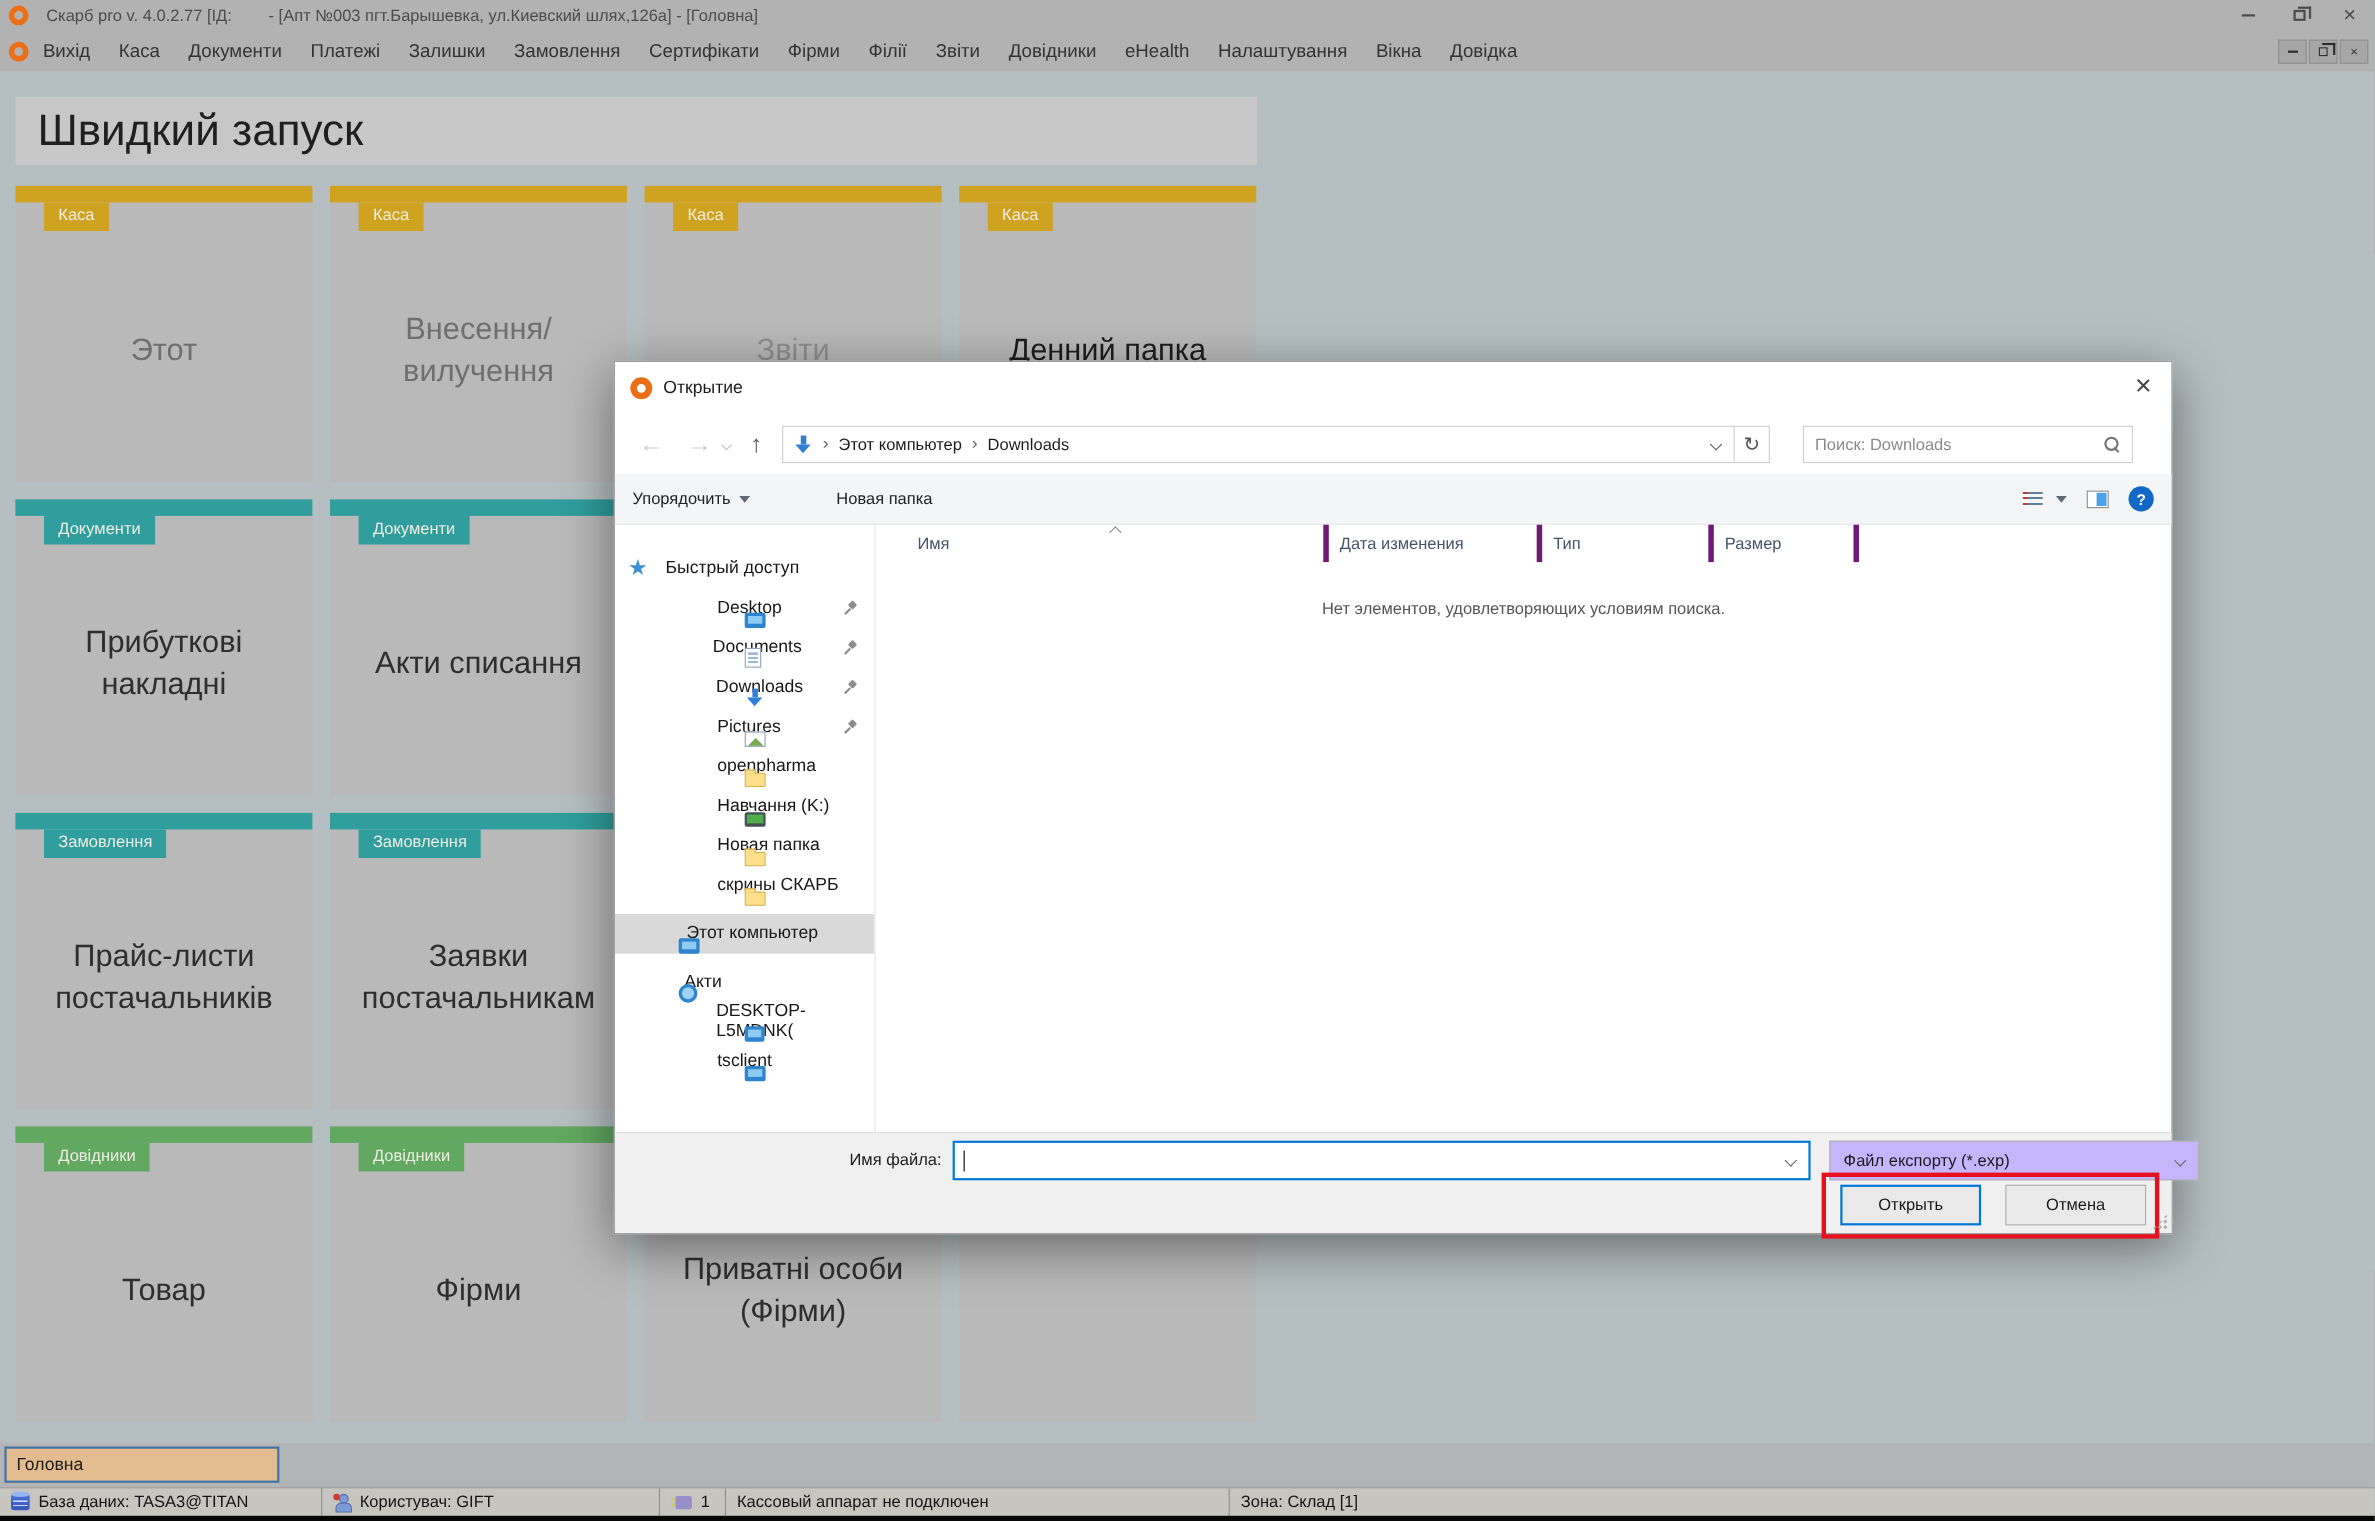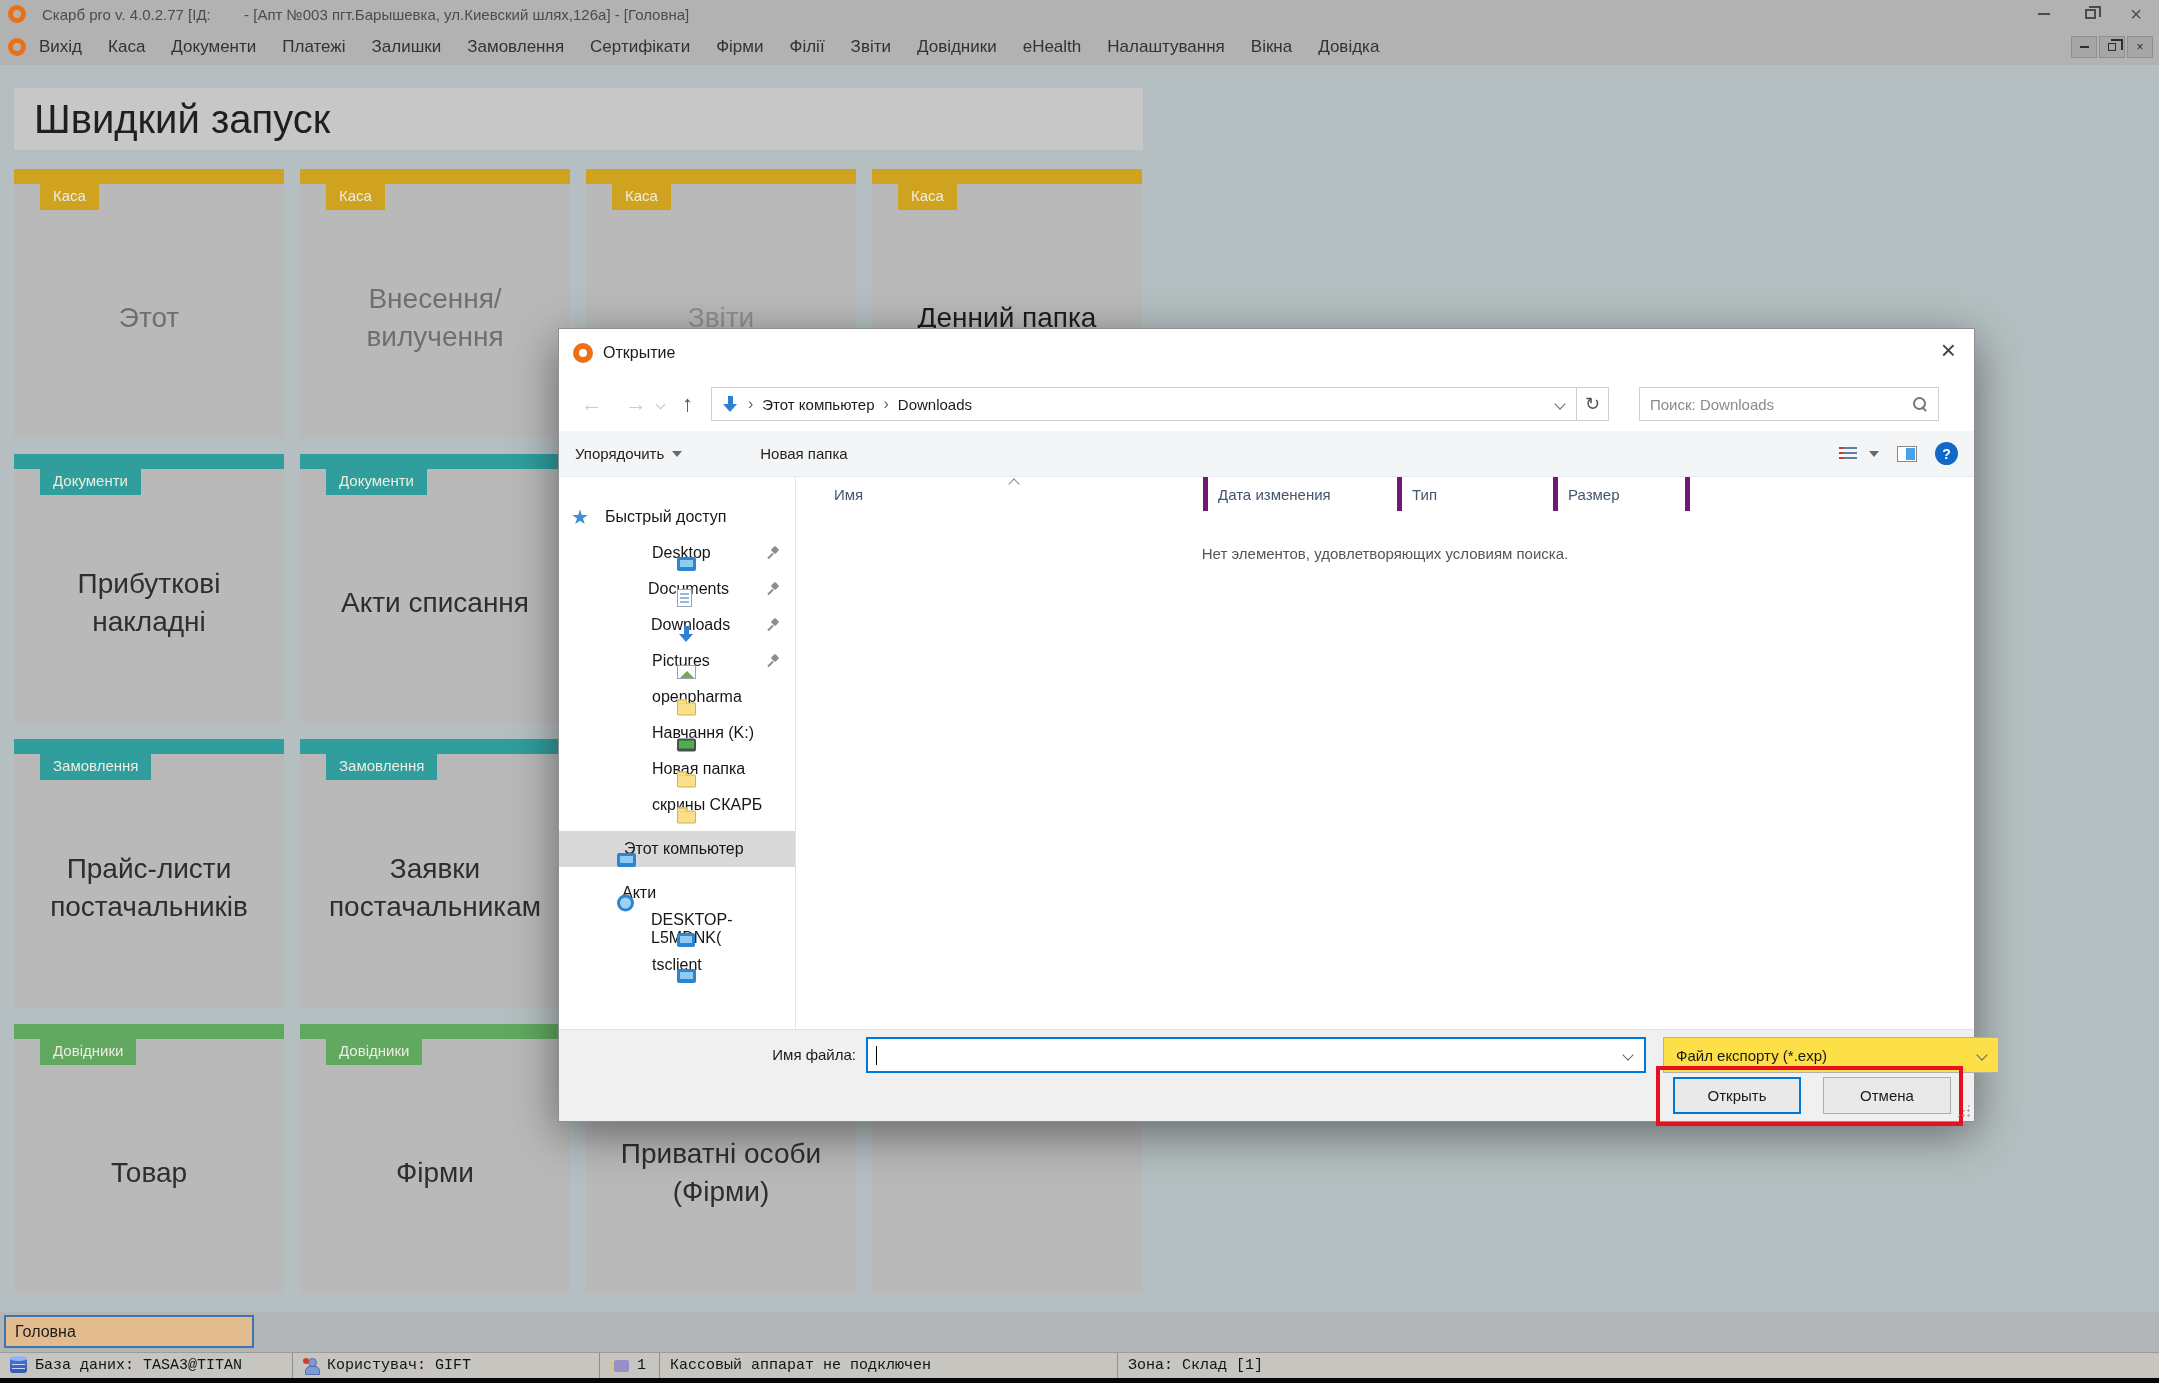--- a/index.html
+++ b/index.html
@@ -128,38 +128,38 @@
   .chev-up { position:absolute; left:214px; top:3px; width:8px; height:8px;
     border-left:1.5px solid #8a8a8a; border-top:1.5px solid #8a8a8a; transform:rotate(45deg); }
   .fempty { position:absolute; left:0; right:0; top:68px; text-align:center; color:#555; }
 
   .dlg-bottom { position:absolute; left:0; bottom:0; width:100%; height:92px; background:#f0f0f0; border-top:1px solid #e0e0e0; }
   .fname-label { position:absolute; left:0; top:16px; width:297px; text-align:right; }
   .fname-input { position:absolute; left:307px; top:7px; width:780px; height:36px; background:#fff; border:2px solid var(--accent); }
   .caret { position:absolute; left:8px; top:7px; width:1px; height:19px; background:#000; animation:blink 1.1s steps(1) infinite; }
   @keyframes blink { 50% { opacity:0; } }
   .fname-input .chev { position:absolute; right:12px; top:12px; }
-  .ftype { position:absolute; left:1104px; top:7px; width:336px; height:36px; background:#fde047; border:1px solid #b0b0b0;
+  .ftype { position:absolute; left:1104px; top:7px; width:336px; height:36px; background:#c4b5fd; border:1px solid #b0b0b0;
     display:flex; align-items:center; padding:0 12px; }
   .ftype .chev { margin-left:auto; }
   .btn { position:absolute; top:47px; width:128px; height:37px; display:flex; align-items:center; justify-content:center;
     background:#e9e9e9; font-size:15px; color:#1a1a1a; }
   .btn-open { left:1114px; border:2px solid var(--accent); }
   .btn-cancel { left:1264px; border:1px solid #adadad; }
   .red-rect { position:absolute; left:1097px; top:36px; width:307px; height:60px; border:4px solid var(--red); pointer-events:none; }
   .grip { position:absolute; right:3px; bottom:3px; width:15px; height:15px;
     background-image:radial-gradient(#a9a9a9 1.3px, transparent 1.4px); background-size:5px 5px;
     clip-path:polygon(100% 0,100% 100%,0 100%); }
 
   
   .tabstrip { position:absolute; left:0; top:1312px; width:2159px; height:40px; background:#b2b5b5; }
   .foot-tab { position:absolute; left:4px; top:3px; width:250px; height:33px; background:#e2bc8f; border:2px solid #3c74ad;
     display:flex; align-items:center; padding-left:9px; font-size:16px; color:#1c1c1c; }
   .statusbar { position:absolute; left:0; top:1352px; width:2159px; height:26px; background:#c6c5c0;
-    border-top:1px solid #9b9b9b; display:flex; align-items:center; font-size:15px; color:#141414;font-family:Liberation Mono, monospace; }
+    border-top:1px solid #9b9b9b; display:flex; align-items:center; font-size:15px; color:#141414; }
   .ssec { height:100%; display:flex; align-items:center; border-right:1px solid #8f8f8f; padding-left:10px; gap:8px; }
   .s1 { width:293px; } .s2 { width:307px; } .s3 { width:60px; } .s4 { width:458px; } .s5 { width:400px; border-right:none; }
   .i-db { width:17px; height:15px; background:linear-gradient(#4a74d8,#3557b8); border-radius:3px; position:relative; }
   .i-db::before { content:""; position:absolute; left:0; right:0; top:-2px; height:5px; border-radius:50%; background:#93b4ef; }
   .i-db::after { content:""; position:absolute; left:2px; right:2px; top:6px; height:7px;
     background:repeating-linear-gradient(to bottom,rgba(255,255,255,.75) 0 1px,transparent 1px 4px); }
   .i-user { width:16px; height:16px; position:relative; }
   .i-user::before { content:""; position:absolute; left:5px; top:0; width:7px; height:7px; border-radius:50%; background:#7c9ad8; border:1px solid #5570a8; }
   .i-user::after { content:""; position:absolute; left:2px; top:8px; width:13px; height:7px; border-radius:5px 5px 0 0; background:#7c9ad8; border:1px solid #5570a8; }
   .i-user .dot { position:absolute; left:0; top:0; width:6px; height:6px; border-radius:50%; background:#d23b2e; }

